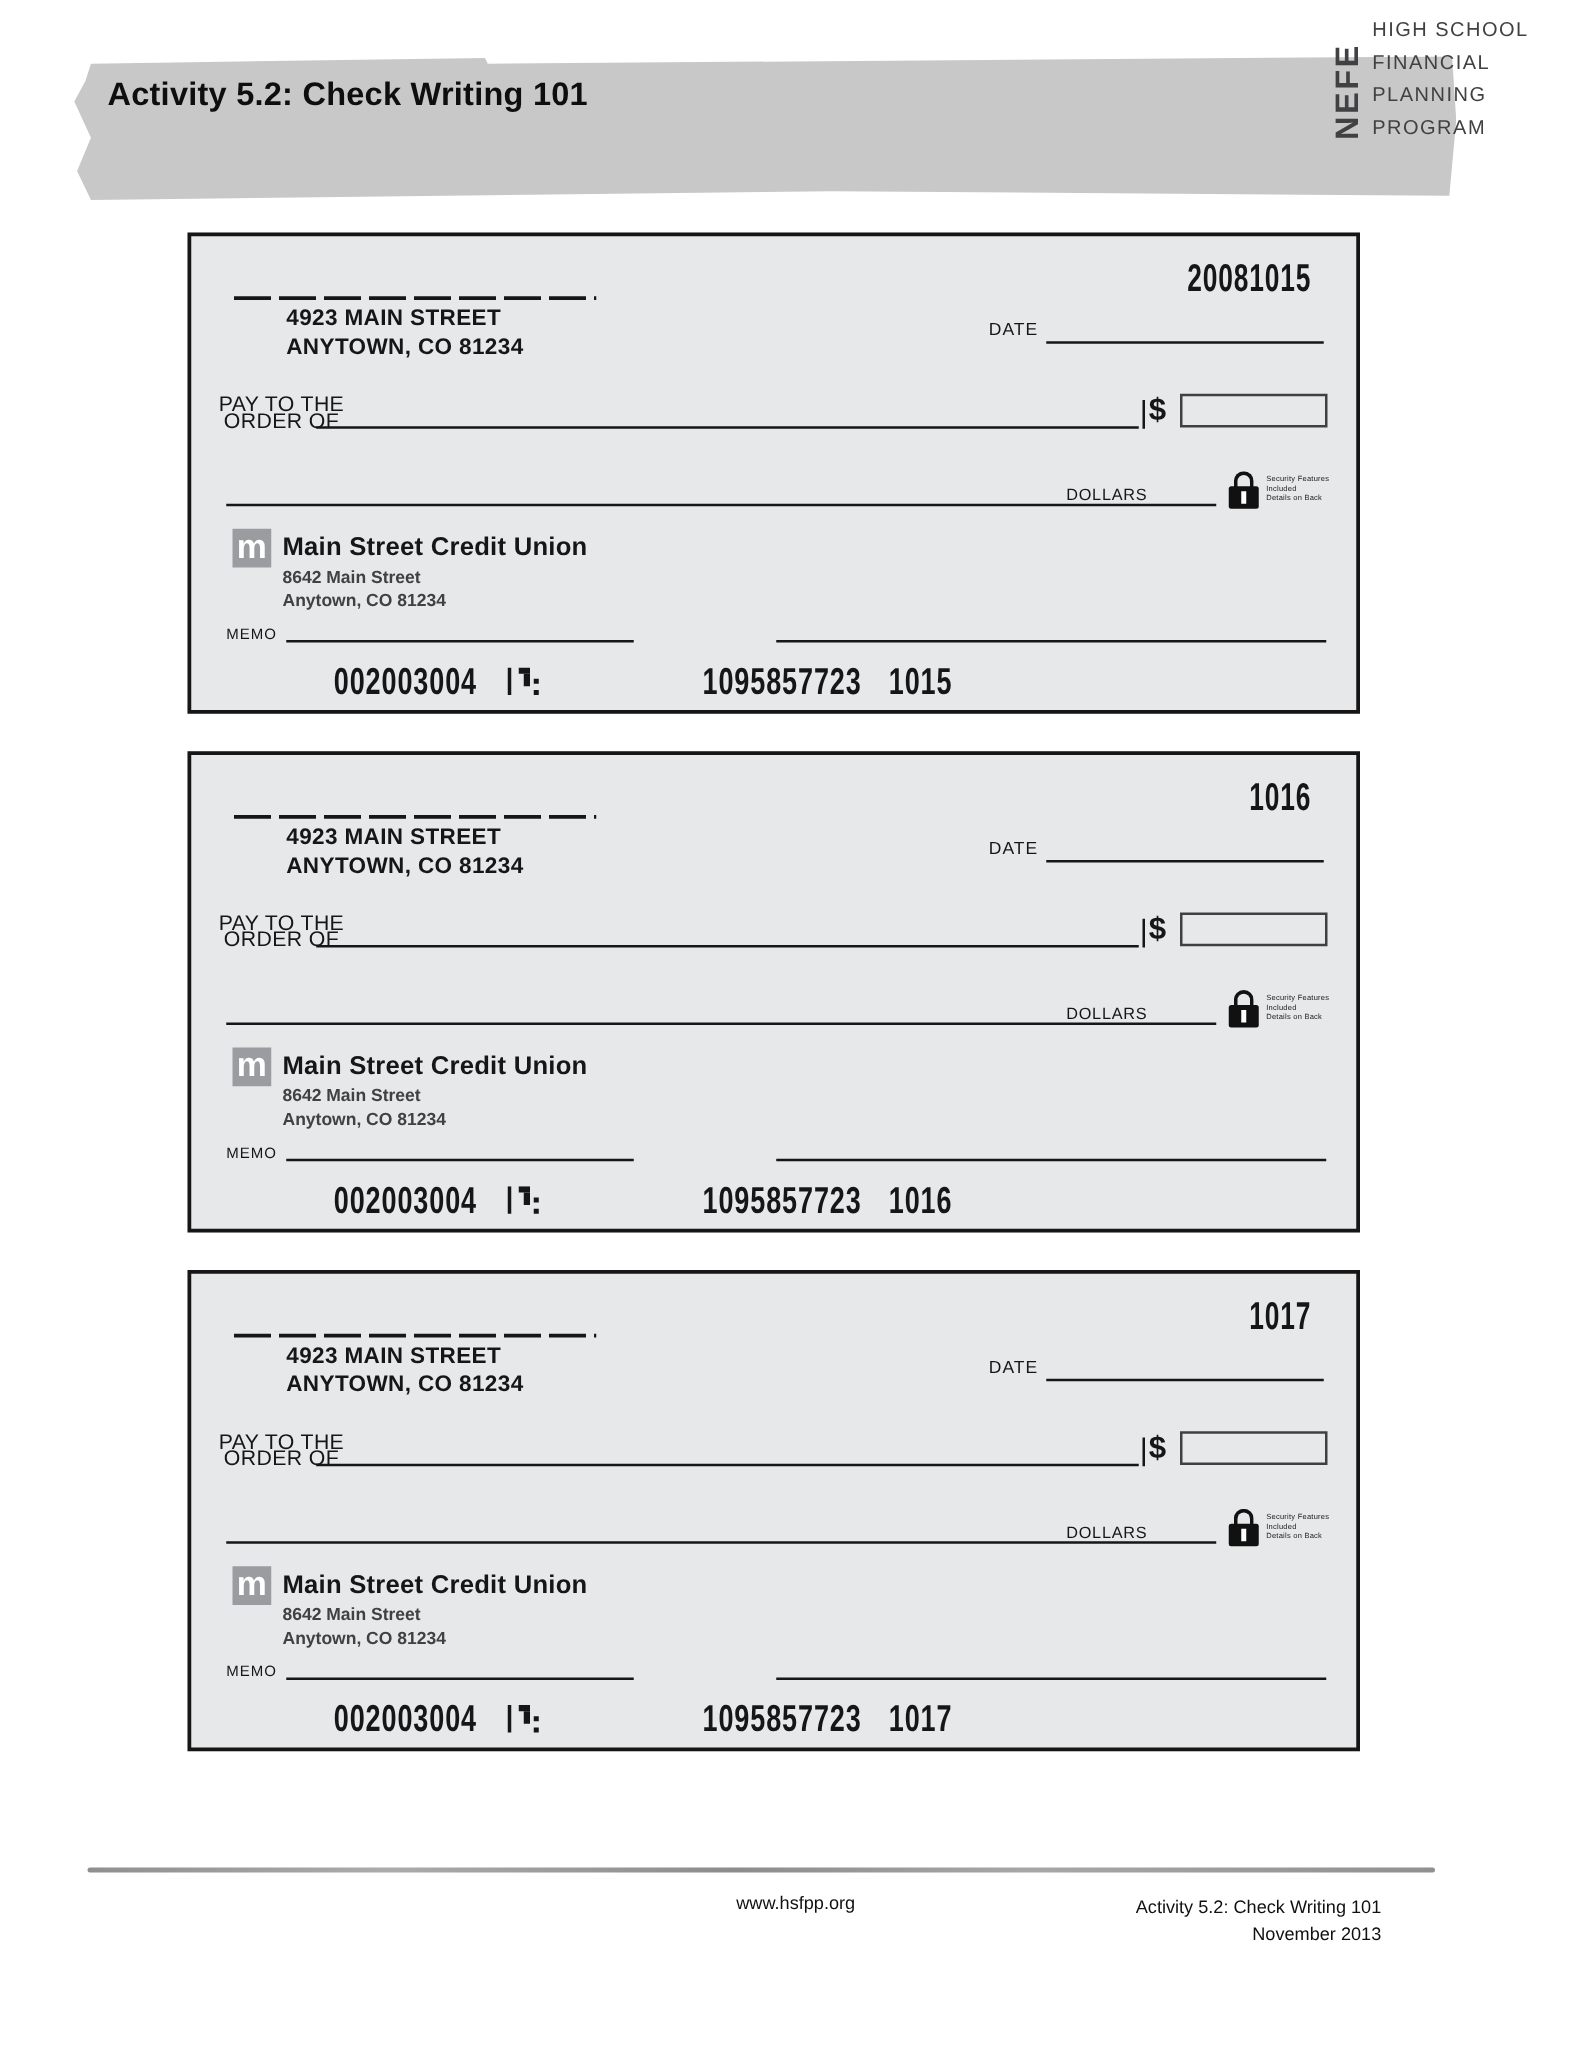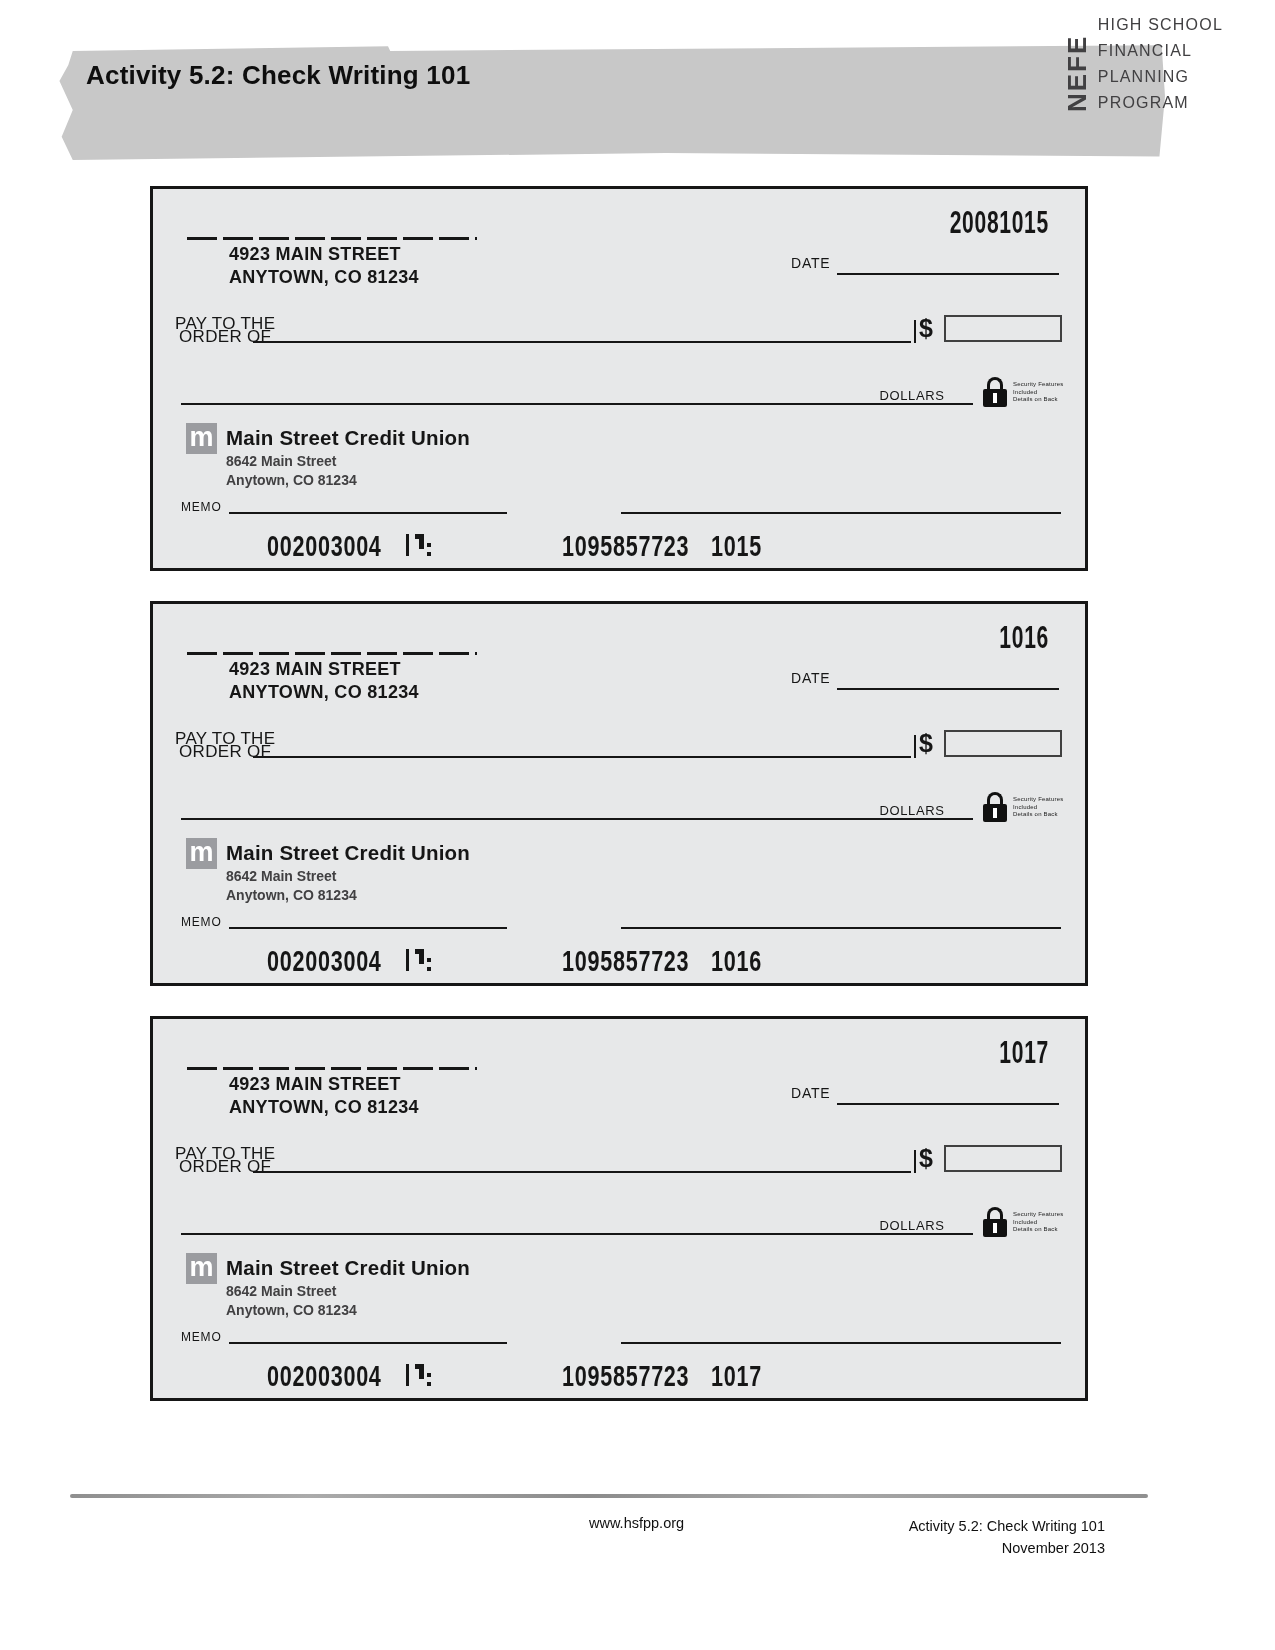--- a/index.html
+++ b/index.html
@@ -47,21 +47,21 @@
   .date-label { position:absolute; left:638px; top:66px; font-size:14px; letter-spacing:0.8px; }
   .date-line  { position:absolute; left:684px; right:26px; top:68px; height:18px; border-bottom:2px solid #161616; }
 
   .payto { position:absolute; left:22px; top:128px; font-size:17px; line-height:13px; letter-spacing:0.3px;text-align:center; }
   .payto-line { position:absolute; left:100px; top:136px; width:658px; height:18px; border-bottom:2px solid #161616; }
   .amount-tick { position:absolute; left:761px; top:131px; width:0; height:23px; border-left:2px solid #161616; }
   .dollar-sign { position:absolute; left:766px; top:125px; font-size:25px; font-weight:bold; }
   .amount-box  { position:absolute; left:791px; top:126px; width:118px; height:27px; border:2px solid #404040; }
 
   .dollars-line  { position:absolute; left:28px; top:198px; width:792px; height:18px; border-bottom:2px solid #161616; }
-  .dollars-label { position:absolute; left:700px; top:199px; width:118px; text-align:center; font-size:13px; letter-spacing:0.6px; }
+  .dollars-label { position:absolute; left:700px; top:199px; width:118px; text-align:left; font-size:13px; letter-spacing:0.6px; }
 
   .lock { position:absolute; left:830px; top:188px; width:24px; height:30px; }
   .lock-shackle { position:absolute; left:4px; top:0; width:16px; height:15px;
                   border:3px solid #111; border-bottom:none; border-radius:8px 8px 0 0; }
   .lock-body { position:absolute; left:0; bottom:0; width:24px; height:18px; background:#111; border-radius:2px; }
   .lock-slot { position:absolute; left:10px; bottom:4px; width:4px; height:10px; background:#fff; }
   .security { position:absolute; left:860px; top:192px; font-size:6px; line-height:7.5px; letter-spacing:0.2px; color:#1b1b1b; }
 
   .bank-logo {
     position:absolute; left:33px; top:234px; width:31px; height:31px; background:#9b9ca0;

